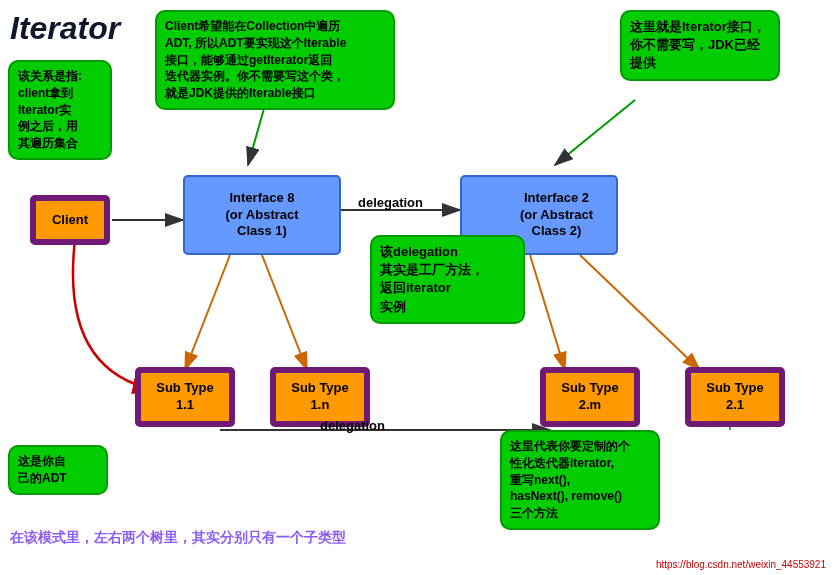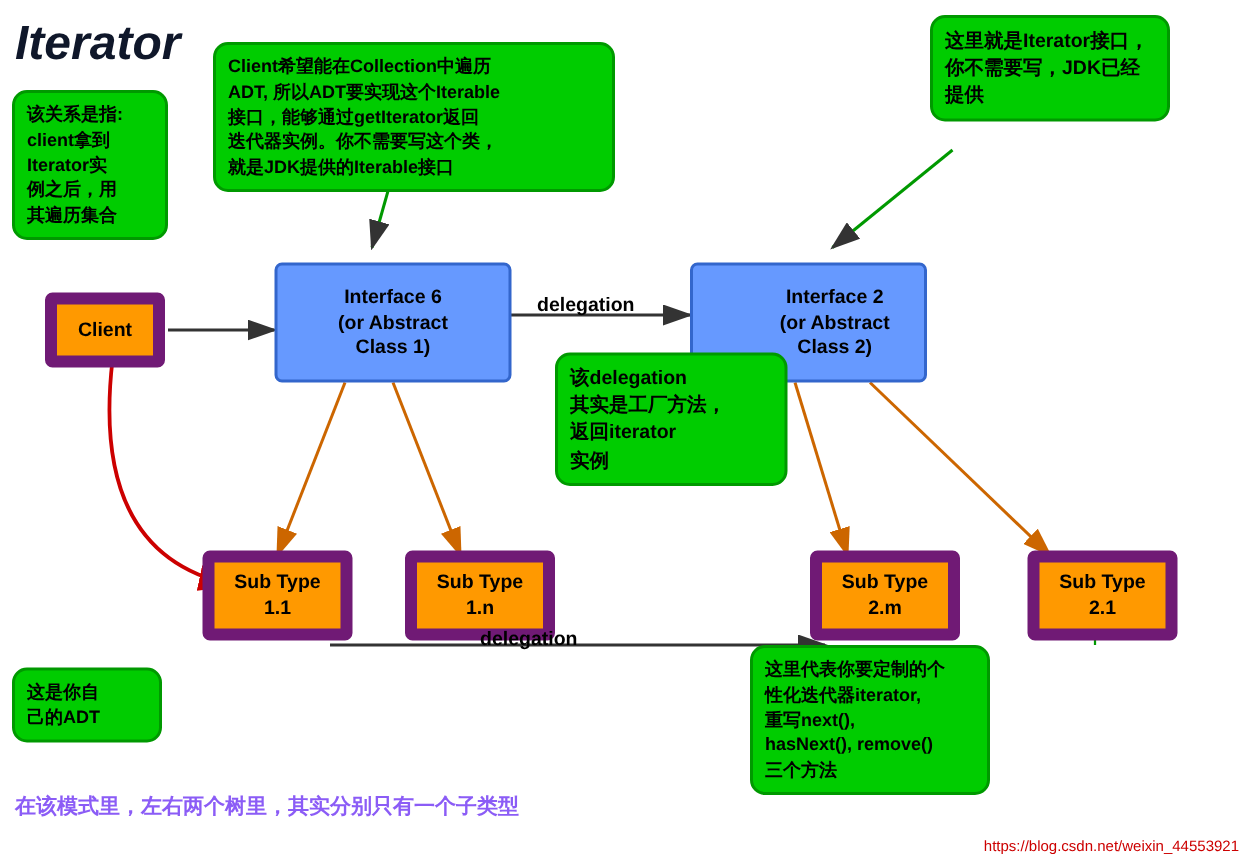--- a/index.html
+++ b/index.html
@@ -44,23 +44,22 @@
     }
 
     .bubble-top-left {
       top: 60px;
       left: 8px;
       width: 104px;
     }
 
     .bubble-top-center {
       top: 10px;
-      left: 142px;
-      width: 268px;
-      margin-top: 18px;
+      left: 155px;
+      width: 240px;
     }
 
     .bubble-top-right {
       top: 10px;
       left: 620px;
       width: 160px;
     }
 
     .bubble-mid-center {
       top: 235px;
@@ -78,21 +77,21 @@
 
     .bubble-bottom-right {
       top: 430px;
       left: 500px;
       width: 160px;
     }
 
     
     .node {
       position: absolute;
-      border: 8px solid #701a75;
+      border: 6px solid #701a75;
       border-radius: 5px;
       background: #ff9900;
       display: flex;
       align-items: center;
       justify-content: center;
       text-align: center;
       font-weight: bold;
       font-size: 13px;
       padding: 5px;
       line-height: 1.3;
@@ -207,21 +206,21 @@
     <span style="white-space:pre-line; font-size:13px; text-align:center;">这里就是Iterator接口，
 你不需要写，JDK已经
 提供</span>
   </div>
 
   <div class="node" style="left:30px; top:195px; width:80px; height:50px;">
     <span>Client</span>
   </div>
 
   <div class="node node-blue" style="left:183px; top:175px; width:158px; height:80px; font-size:13px;">
-    <span style="white-space:pre-line;">Interface 6
+    <span style="white-space:pre-line;">Interface 8
 (or Abstract
 Class 1)</span>
   </div>
 
   <div class="node node-blue" style="left:460px; top:175px; width:158px; height:80px; font-size:13px;padding-left:40px;">
     <span style="white-space:pre-line;">Interface 2
 (or Abstract
 Class 2)</span>
   </div>
 

